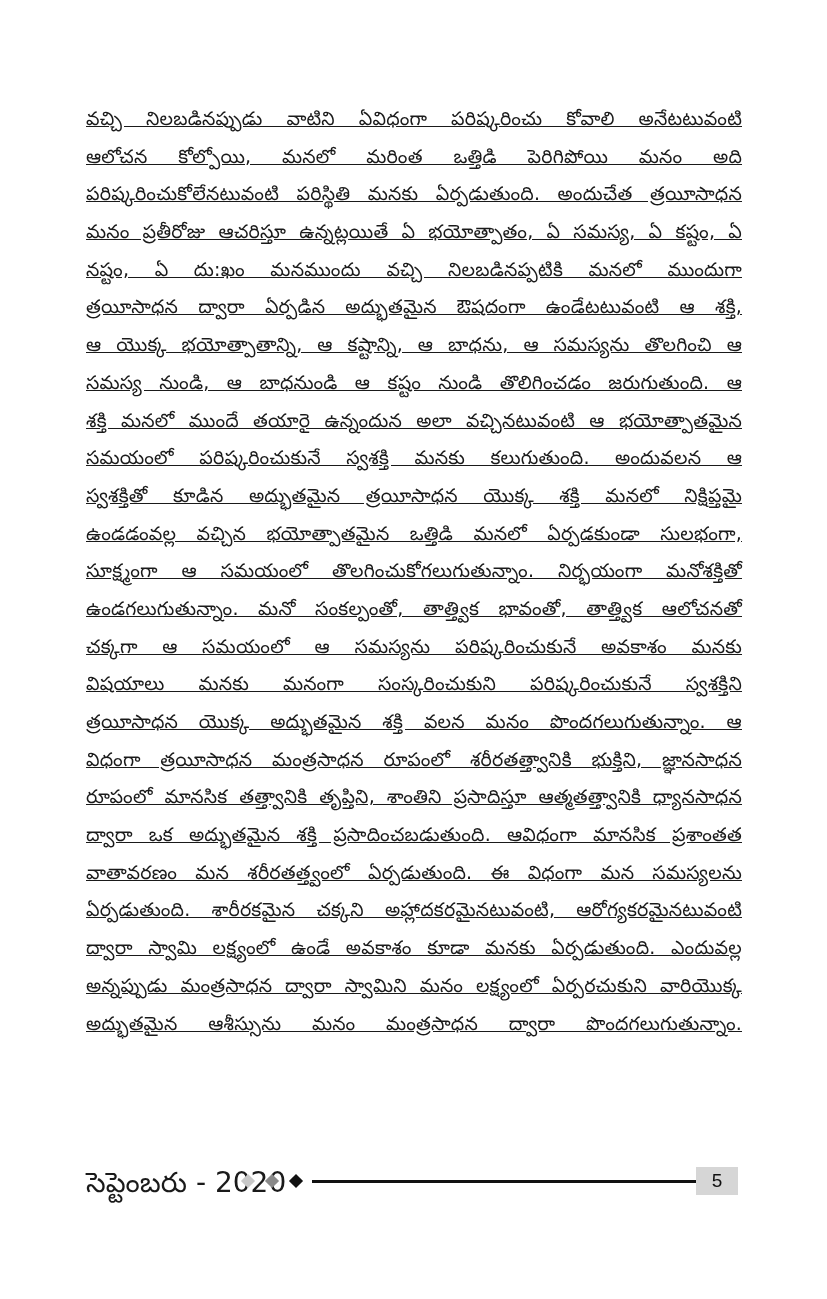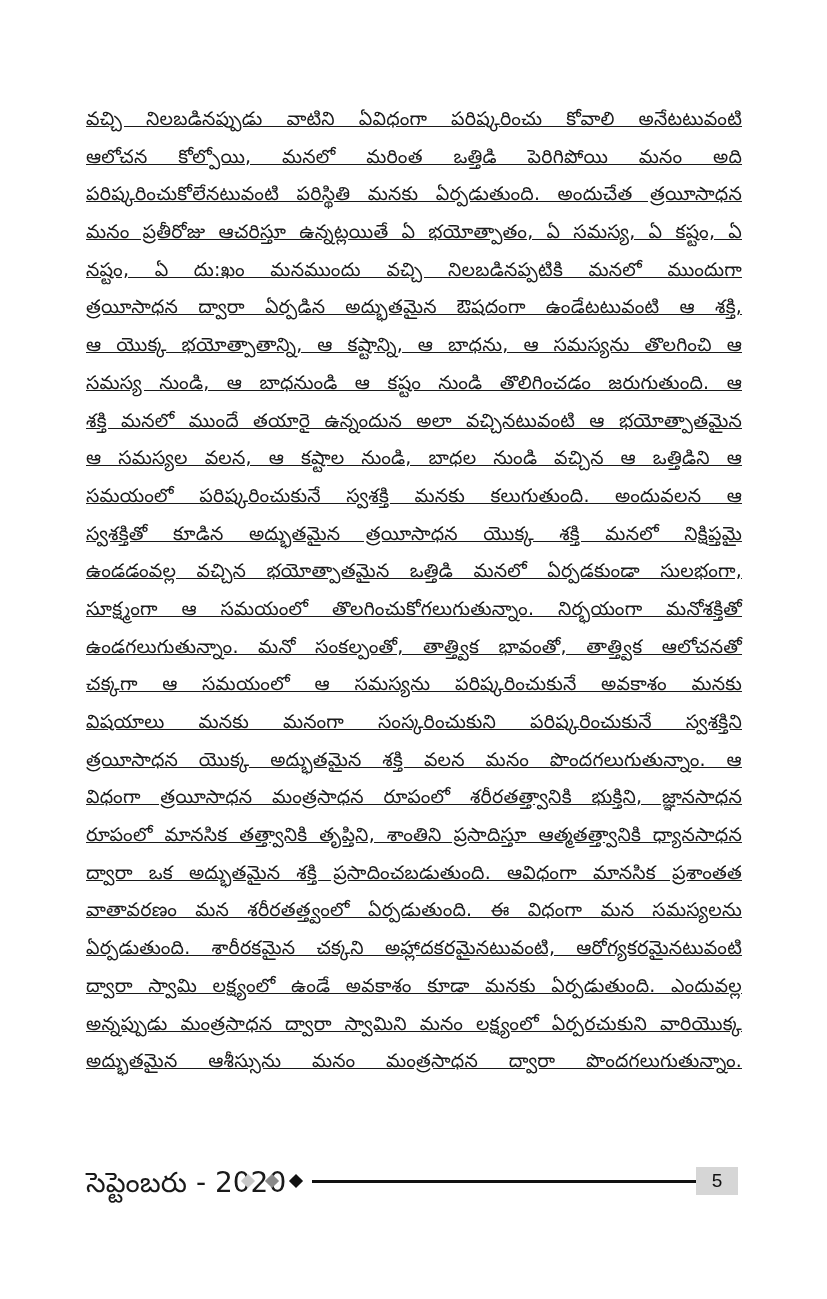--- a/index.html
+++ b/index.html
@@ -90,21 +90,20 @@
 <main class="page-body">
   <span class="line">వచ్చి నిలబడినప్పుడు వాటిని ఏవిధంగా పరిష్కరించు కోవాలి అనేటటువంటి</span>
   <span class="line">ఆలోచన కోల్పోయి, మనలో మరింత ఒత్తిడి పెరిగిపోయి మనం అది</span>
   <span class="line">పరిష్కరించుకోలేనటువంటి పరిస్థితి మనకు ఏర్పడుతుంది. అందుచేత త్రయీసాధన</span>
   <span class="line">మనం ప్రతీరోజు ఆచరిస్తూ ఉన్నట్లయితే ఏ భయోత్పాతం, ఏ సమస్య, ఏ కష్టం, ఏ</span>
   <span class="line">నష్టం, ఏ దు:ఖం మనముందు వచ్చి నిలబడినప్పటికి మనలో ముందుగా</span>
   <span class="line">త్రయీసాధన ద్వారా ఏర్పడిన అద్భుతమైన ఔషదంగా ఉండేటటువంటి ఆ శక్తి,</span>
   <span class="line">ఆ యొక్క భయోత్పాతాన్ని, ఆ కష్టాన్ని, ఆ బాధను, ఆ సమస్యను తొలగించి ఆ</span>
   <span class="line">సమస్య నుండి,  ఆ బాధనుండి ఆ కష్టం నుండి తొలిగించడం జరుగుతుంది. ఆ</span>
   <span class="line">శక్తి మనలో ముందే తయారై ఉన్నందున అలా వచ్చినటువంటి ఆ భయోత్పాతమైన</span>
-  <span class="line">ఆ సమస్యల వలన, ఆ కష్టాల నుండి, బాధల నుండి వచ్చిన ఆ ఒత్తిడిని ఆ</span>
   <span class="line">సమయంలో పరిష్కరించుకునే స్వశక్తి మనకు  కలుగుతుంది. అందువలన ఆ</span>
   <span class="line">స్వశక్తితో కూడిన అద్భుతమైన త్రయీసాధన యొక్క శక్తి మనలో నిక్షిప్తమై</span>
   <span class="line">ఉండడంవల్ల వచ్చిన భయోత్పాతమైన  ఒత్తిడి మనలో ఏర్పడకుండా సులభంగా,</span>
   <span class="line">సూక్ష్మంగా ఆ సమయంలో తొలగించుకోగలుగుతున్నాం. నిర్భయంగా మనోశక్తితో</span>
   <span class="line">ఉండగలుగుతున్నాం. మనో సంకల్పంతో, తాత్త్విక భావంతో, తాత్త్విక ఆలోచనతో</span>
   <span class="line">చక్కగా ఆ సమయంలో ఆ సమస్యను పరిష్కరించుకునే అవకాశం మనకు</span>
   <span class="line">విషయాలు మనకు మనంగా సంస్కరించుకుని పరిష్కరించుకునే స్వశక్తిని</span>
   <span class="line">త్రయీసాధన యొక్క అద్భుతమైన శక్తి వలన మనం పొందగలుగుతున్నాం. ఆ</span>
   <span class="line">విధంగా త్రయీసాధన మంత్రసాధన రూపంలో శరీరతత్త్వానికి భుక్తిని, జ్ఞానసాధన</span>
   <span class="line">రూపంలో మానసిక తత్త్వానికి తృప్తిని, శాంతిని ప్రసాదిస్తూ ఆత్మతత్త్వానికి ధ్యానసాధన</span>

